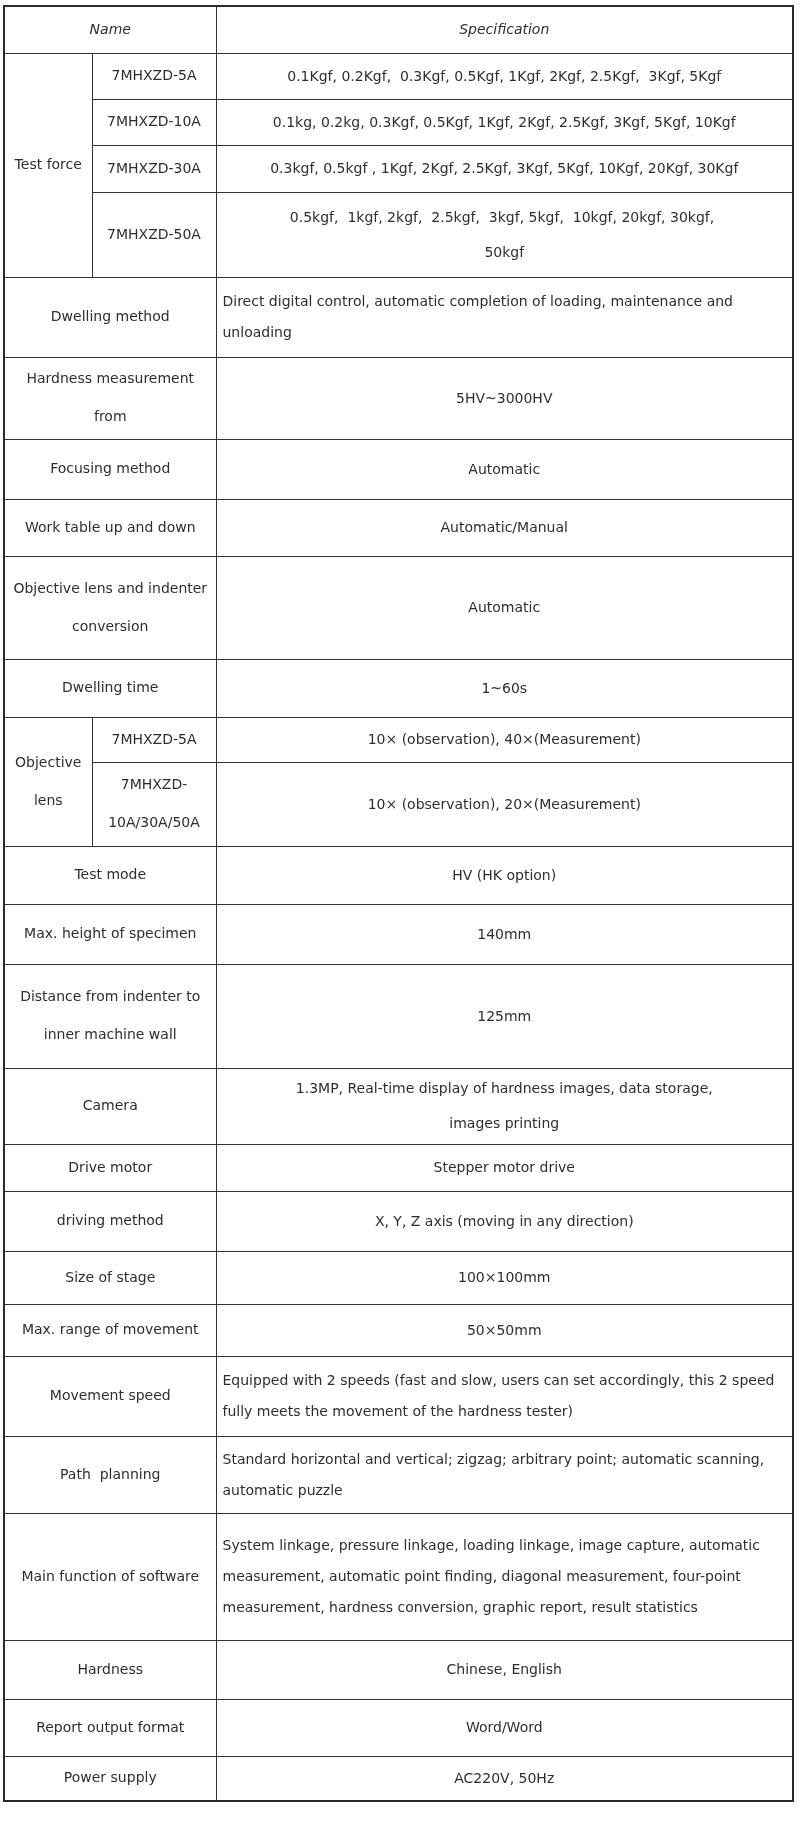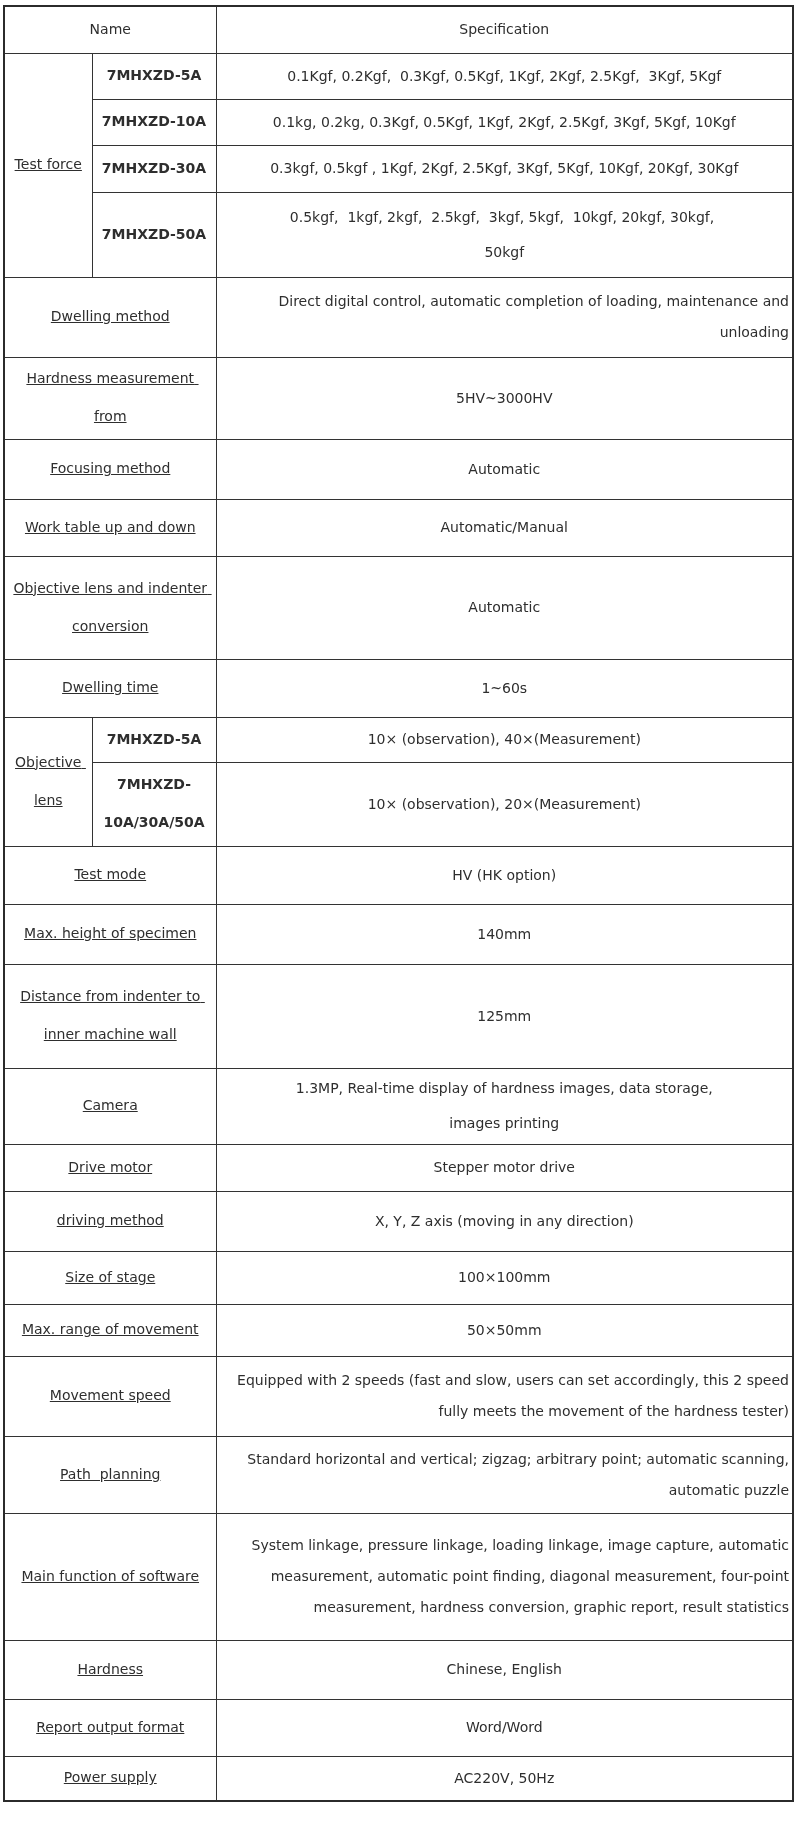--- a/index.html
+++ b/index.html
@@ -25,28 +25,28 @@
   table.spec td {
     border: 1px solid #333333;
     font-size: 14px;
     text-align: center;
     vertical-align: middle;
     padding: 2px 4px;
     white-space: pre-wrap;
     overflow-wrap: break-word;
     word-wrap: break-word;
   }
-  td.hdr   { line-height: 2.2; }
-  td.label { line-height: 2.7; text-decoration: underline; }
-  td.model { line-height: 2.7; font-weight: bold; }
+  td.hdr   { line-height: 2.2; font-style: italic; }
+  td.label { line-height: 2.7; }
+  td.model { line-height: 2.7; }
   td.val   { line-height: 2.5; }
   td.val.left {
-    text-align: right;
+    text-align: left;
     line-height: 2.2;
-    padding-left: 17px;
+    padding-left: 6px;
     padding-right: 3px;
   }
 </style>
 </head>
 <body>
 
 <div class="page">
   <table class="spec">
     <colgroup>
       <col style="width:88px">

